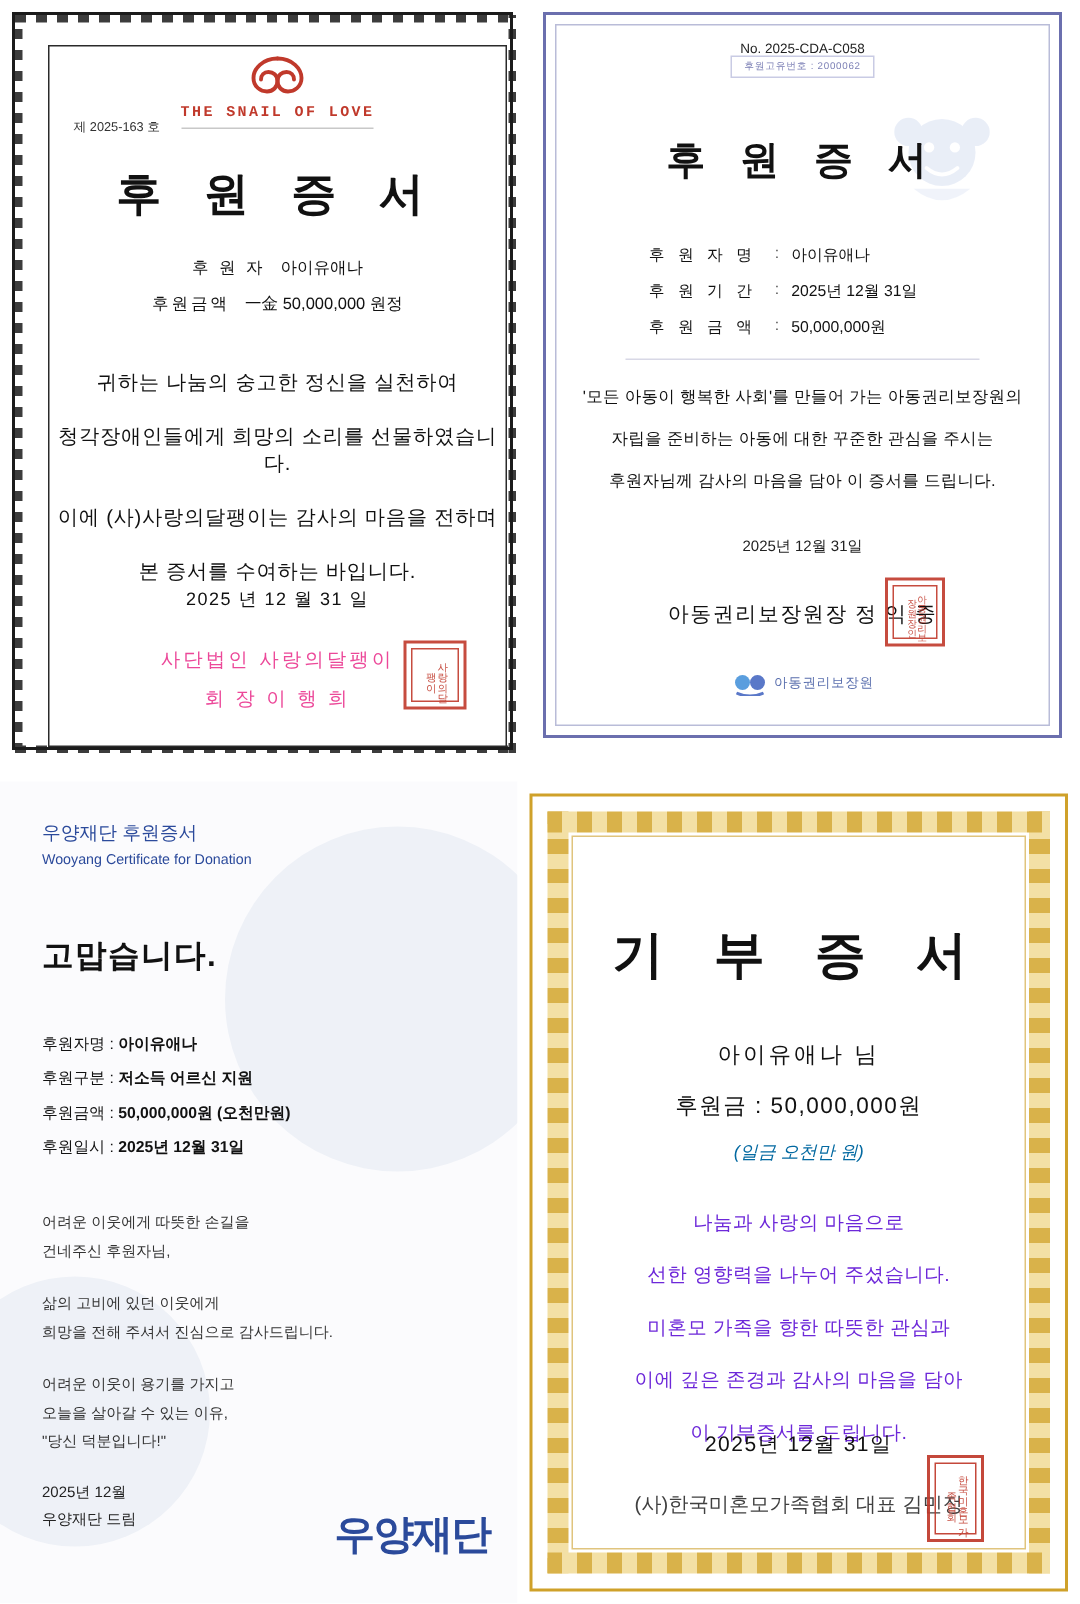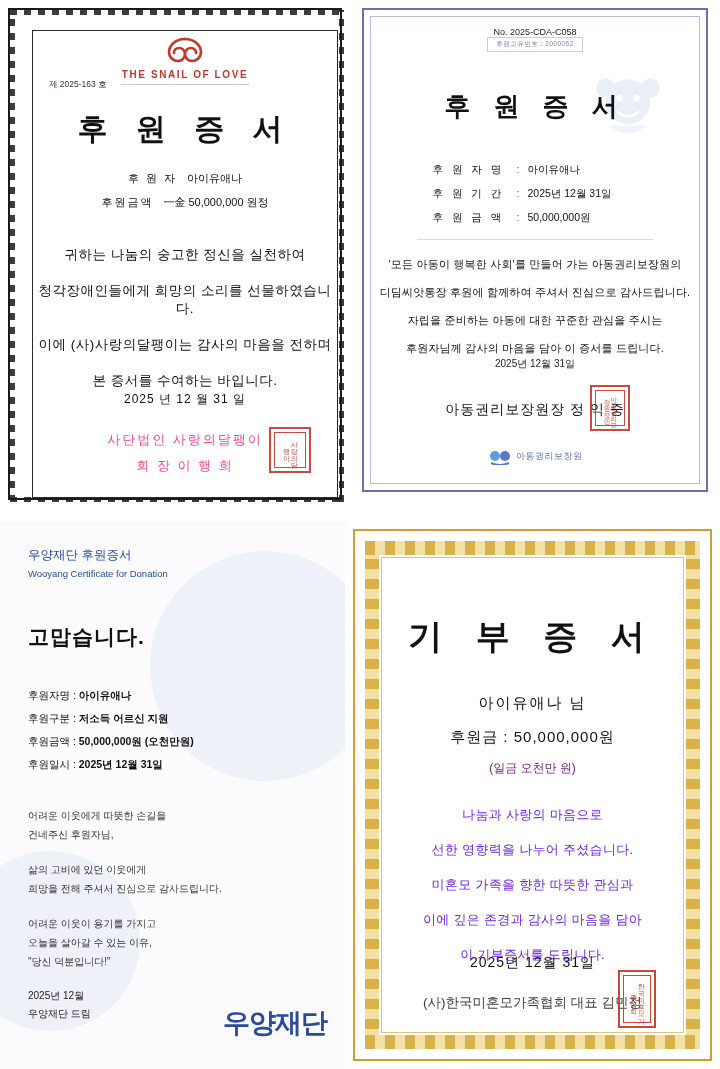--- a/index.html
+++ b/index.html
@@ -36,21 +36,21 @@
       repeating-linear-gradient(90deg, #1b1b1b 0 7px, transparent 7px 14px) 0 0/100% 5px no-repeat,
       repeating-linear-gradient(90deg, #1b1b1b 0 7px, transparent 7px 14px) 0 100%/100% 5px no-repeat,
       repeating-linear-gradient(0deg, #1b1b1b 0 7px, transparent 7px 14px) 0 0/5px 100% no-repeat,
       repeating-linear-gradient(0deg, #1b1b1b 0 7px, transparent 7px 14px) 100% 0/5px 100% no-repeat;
     opacity:.85;
   }
   .tl-inner {
     position:absolute; left:22px; top:20px; width:306px; height:468px;
     border:1.5px solid #2a2a2a; background:#fff;
   }
-  .tl-logo { position:absolute; left:0; right:0; top:6px; text-align:center; }
+  .tl-logo { position:absolute; left:0; right:0; top:6px; text-align:center;font-family:Liberation Mono, monospace; }
   .tl-brand {
     font-size:10px; letter-spacing:1.6px; color:#c0392b; font-weight:bold;
     margin-top:2px;
   }
   .tl-brandline { width:128px; height:1px; background:#c8c8c8; margin:4px auto 0; }
   .tl-docno {
     position:absolute; left:16px; top:48px; font-size:8.5px; color:#333;
   }
   .tl-title {
     position:absolute; left:0; right:0; top:78px; text-align:center;
@@ -140,21 +140,21 @@
       repeating-linear-gradient(90deg,#d9b24a 0 10px,#f3e0a5 10px 20px) 0 0/100% 14px no-repeat,
       repeating-linear-gradient(90deg,#d9b24a 0 10px,#f3e0a5 10px 20px) 0 100%/100% 14px no-repeat,
       repeating-linear-gradient(0deg,#d9b24a 0 10px,#f3e0a5 10px 20px) 0 0/14px 100% no-repeat,
       repeating-linear-gradient(0deg,#d9b24a 0 10px,#f3e0a5 10px 20px) 100% 0/14px 100% no-repeat;
   }
   .br-inner { position:absolute; inset:26px; border:1px solid #e0c47d; background:#fff; }
   .br-title { position:absolute; left:0; right:0; top:56px; text-align:center;
     font-size:34px; letter-spacing:12px; color:#111; font-weight:bold; }
   .br-name { position:absolute; left:0; right:0; top:136px; text-align:center; font-size:15px; color:#111; letter-spacing:2px;}
   .br-amount { position:absolute; left:0; right:0; top:170px; text-align:center; font-size:15px; color:#111; letter-spacing:1px;}
-  .br-amount-sub { position:absolute; left:0; right:0; top:202px; text-align:center; font-size:12px; color:#701a75; }
+  .br-amount-sub { position:absolute; left:0; right:0; top:202px; text-align:center; font-size:12px; color:#0369a1;font-style:italic; }
   .br-body { position:absolute; left:0; right:0; top:248px; text-align:center; }
   .br-body p { margin:0 0 17px 0; font-size:13px; color:#6d28d9; letter-spacing:.3px; }
   .br-date { position:absolute; left:0; right:0; top:396px; text-align:center; font-size:14px; color:#111; letter-spacing:1px;}
   .br-sign { position:absolute; left:0; right:0; top:436px; text-align:center; font-size:13.5px; color:#404040; }
   .br-stamp { position:absolute; left:236px; top:412px; width:38px; height:58px; border:2px solid #c0392b; opacity:.92; }
   .br-stamp .sg { position:absolute; inset:3px; border:1px solid #c0392b; display:flex; align-items:center; justify-content:center; font-size:7px; color:#c0392b; text-align:center; line-height:1.1;}
 
   .vstamp { writing-mode:vertical-rl; text-orientation:upright; }
 </style>
 </head>
@@ -248,21 +248,20 @@
             <span class="tr-fl">후 원 금 액</span>
             <span class="tr-sep">:</span>
             <span class="tr-fv">50,000,000원</span>
           </div>
         </div>
 
         <div class="tr-rule"></div>
 
         <div class="tr-body">
           <p>'모든 아동이 행복한 사회'를 만들어 가는 아동권리보장원의</p>
-          <p>디딤씨앗통장 후원에 함께하여 주셔서 진심으로 감사드립니다.</p>
           <p>자립을 준비하는 아동에 대한 꾸준한 관심을 주시는</p>
           <p>후원자님께 감사의 마음을 담아 이 증서를 드립니다.</p>
         </div>
 
         <div class="tr-date">2025년 12월 31일</div>
         <div class="tr-sign">아동권리보장원장   정 익 중</div>
 
         <div class="tr-stamp">
           <div class="sg vstamp">아동권리보장원장인</div>
         </div>

